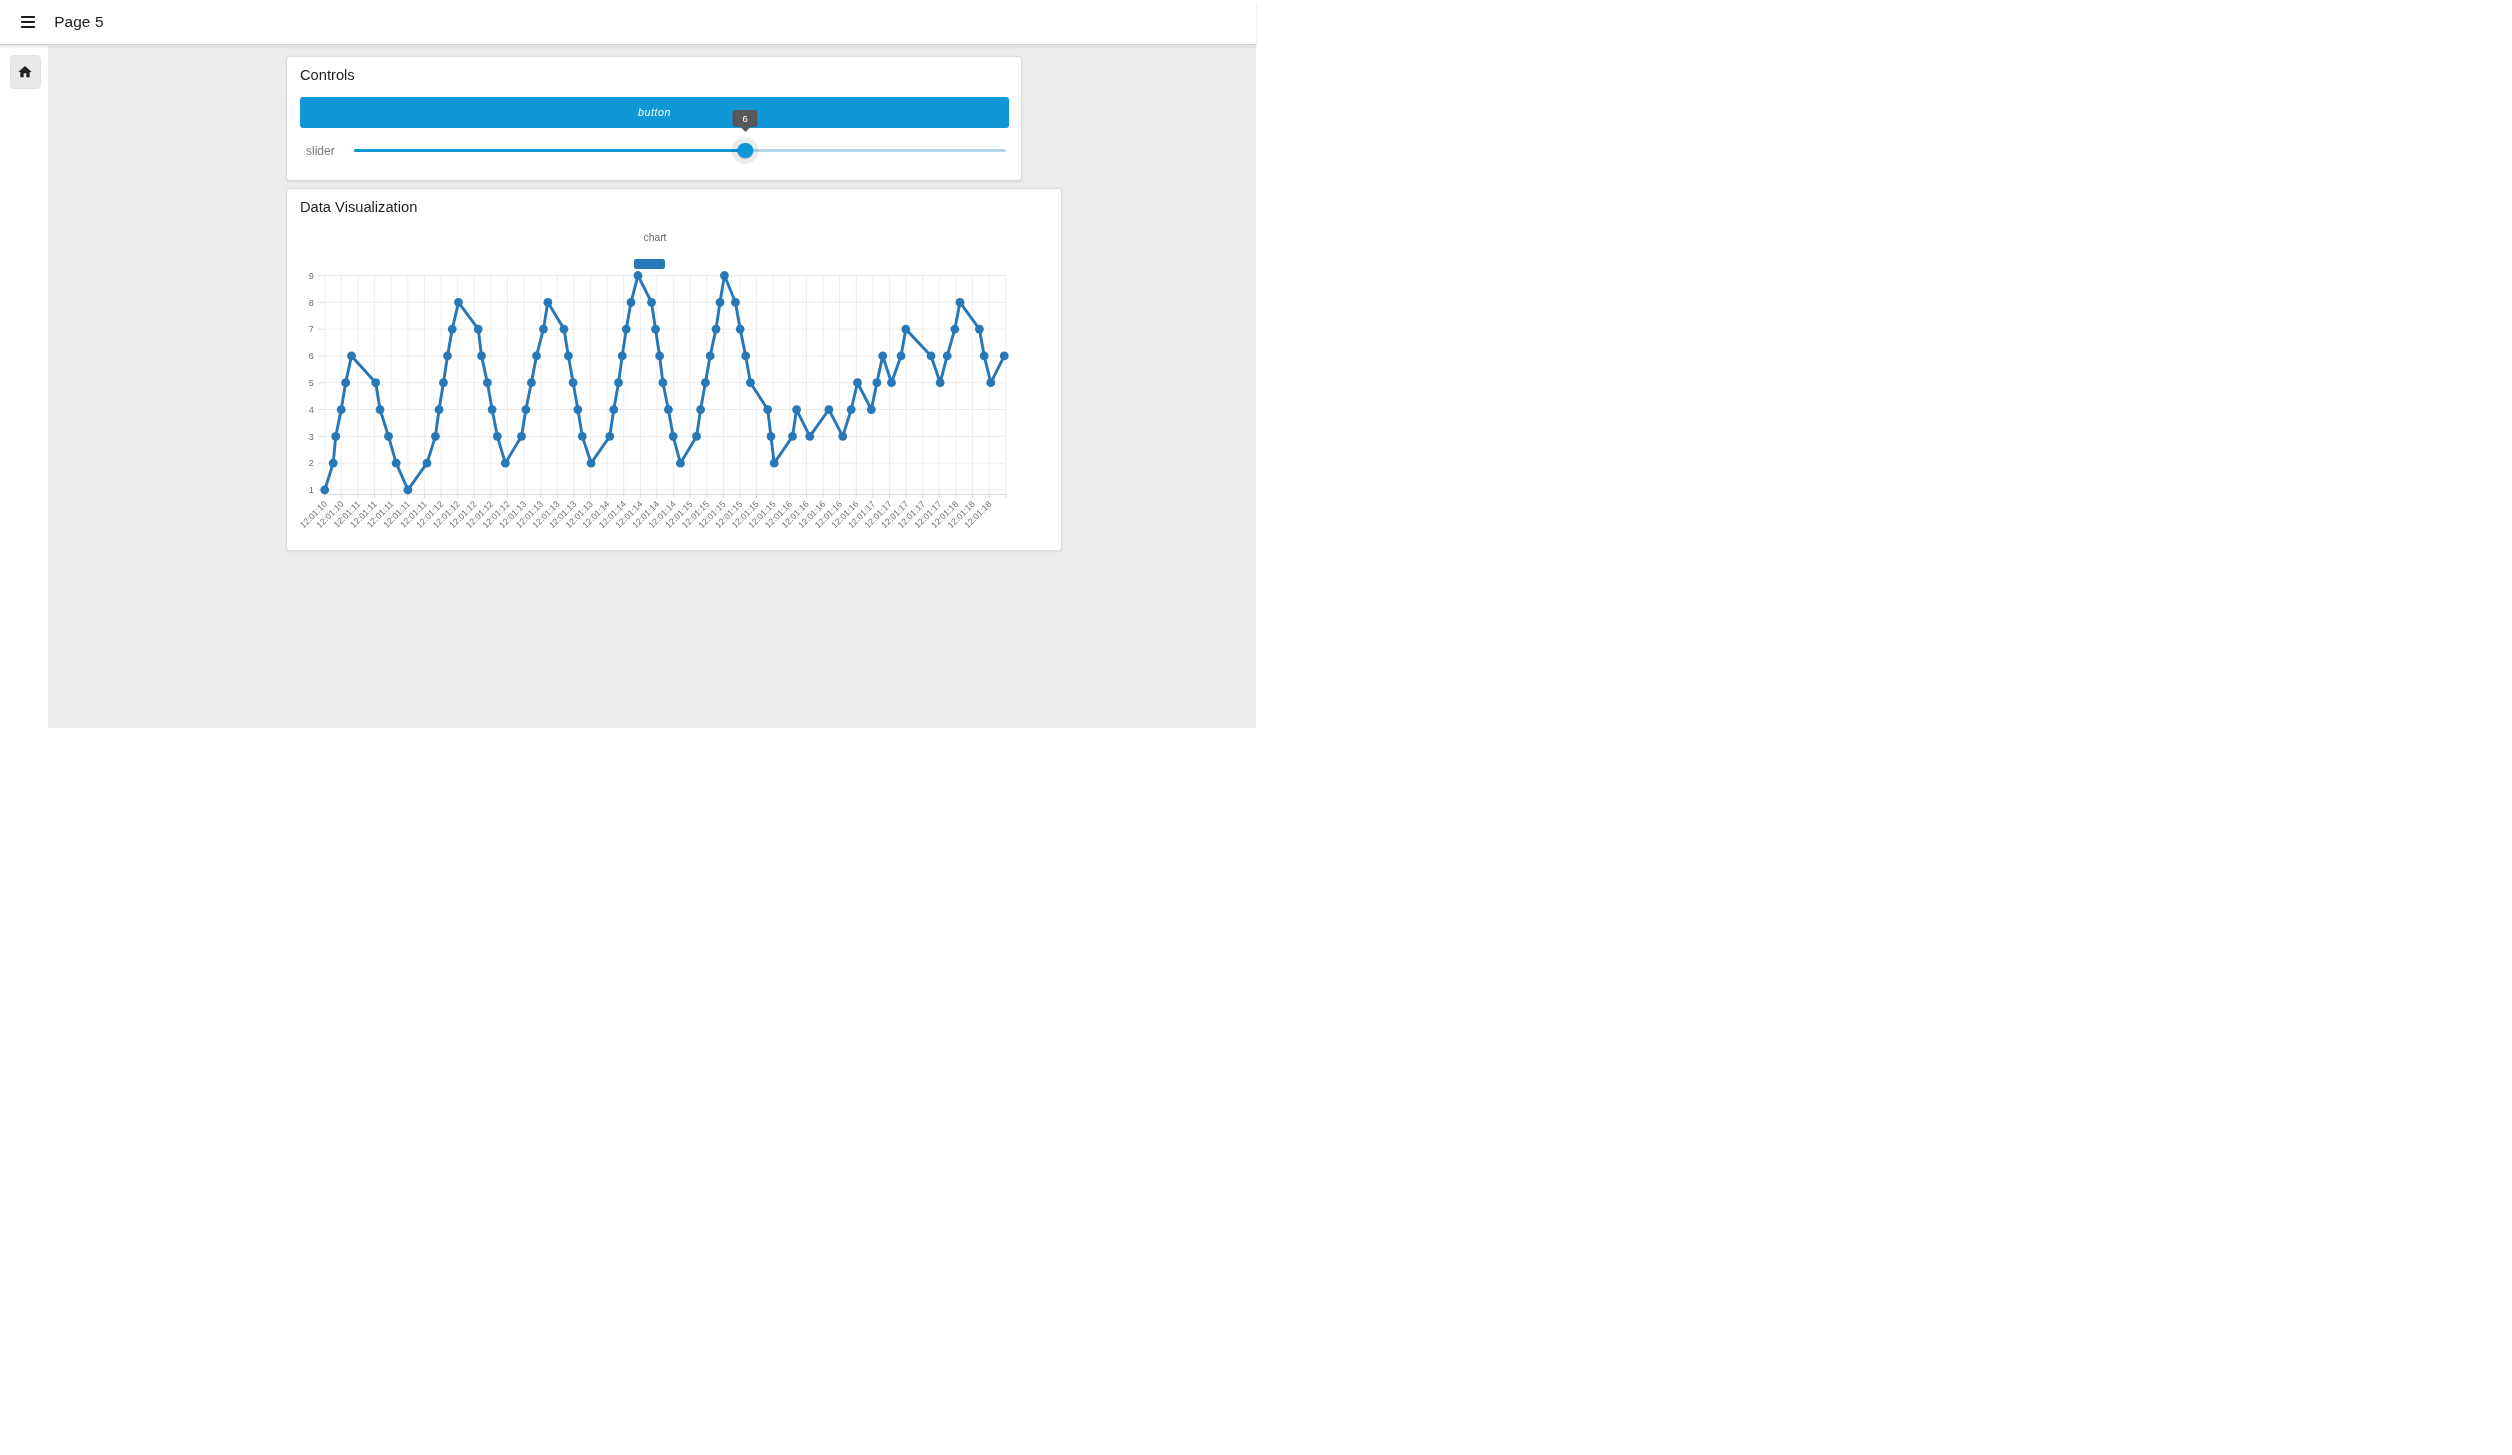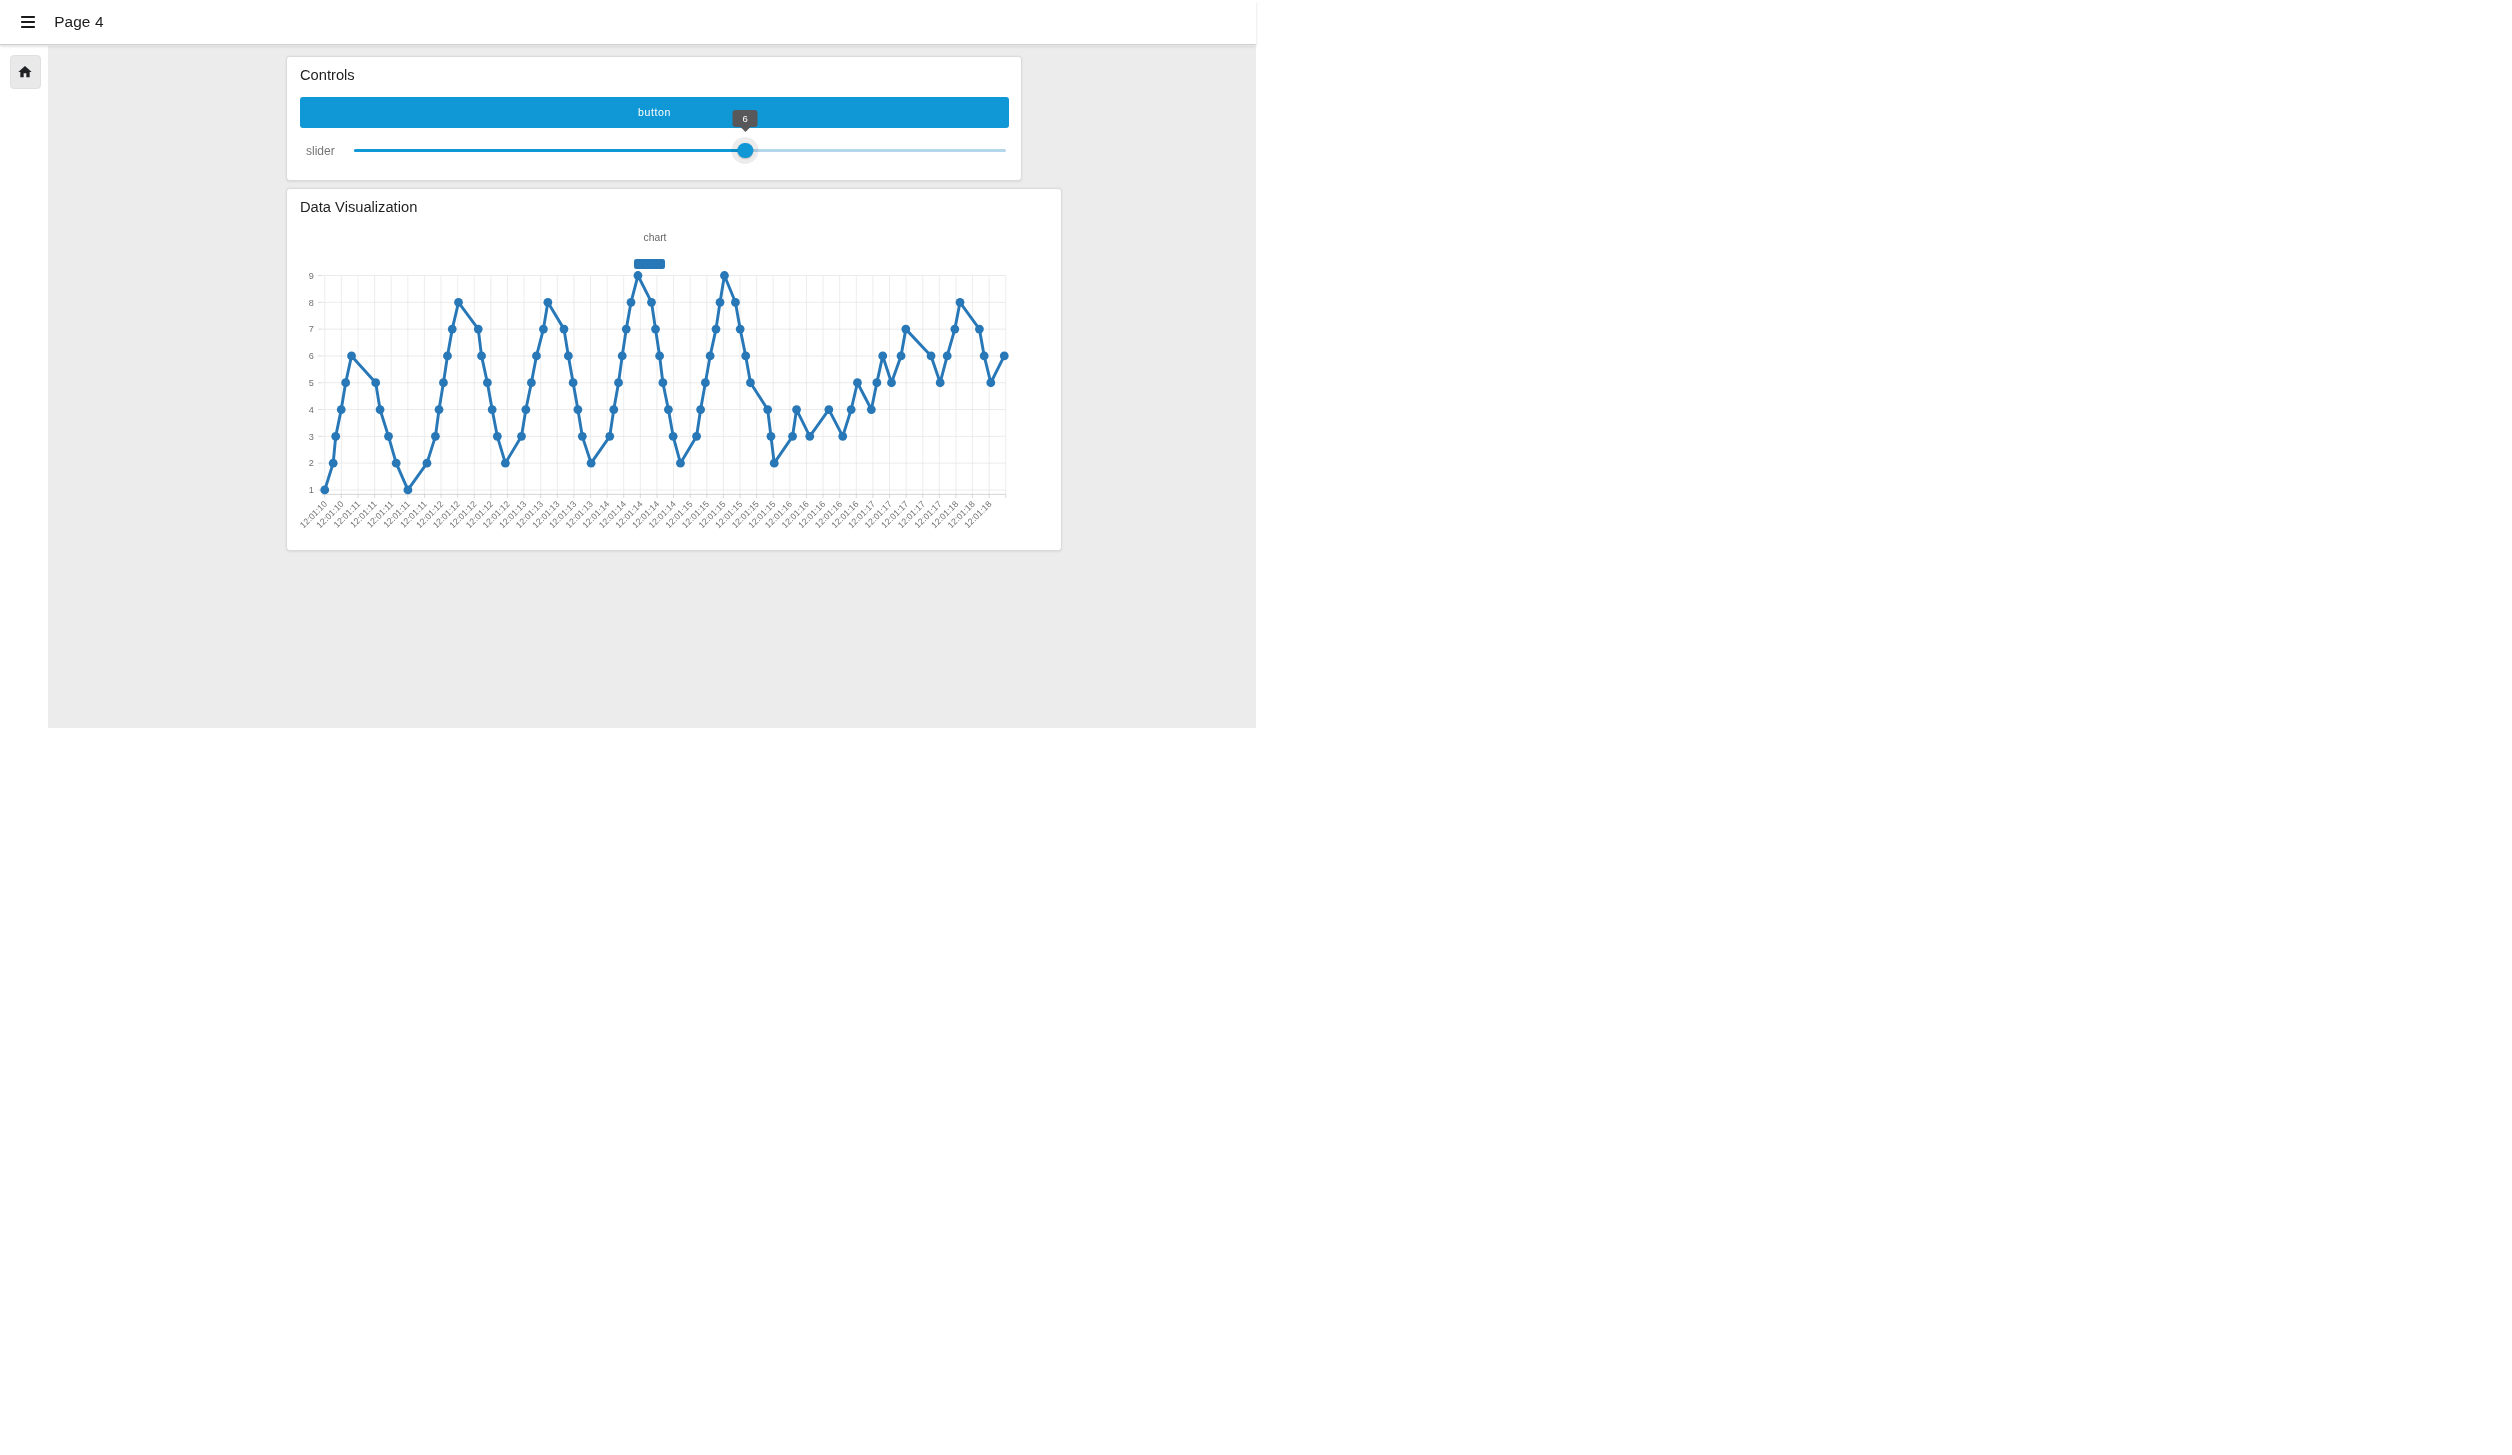--- a/index.html
+++ b/index.html
@@ -88,36 +88,36 @@
 </style>
 </head>
 <body>
 
 <div class="topbar">
   <div class="hamburger">
     <span></span>
       <span></span>
       <span></span>
   </div>
-  <div class="topbar-title">Page 4</div>
+  <div class="topbar-title">Page 5</div>
 </div>
 
 <div class="sidebar">
   <div class="home-btn">
     <svg width="16" height="16" viewBox="0 0 24 24">
       <path d="M10 20v-6h4v6h5v-8h3L12 3 2 12h3v8z" fill="#202124"></path>
     </svg>
   </div>
 </div>
 
 <div class="content">
 
   <div class="card" id="card-controls">
     <div class="card-title">Controls</div>
-    <button class="big-button" style="background: rgb(15, 152, 213);">button</button>
+    <button class="big-button" style="background: rgb(15, 152, 213); font-style: italic;">button</button>
     <div class="slider-row">
       <div class="slider-label">slider</div>
       <div class="slider-track" id="slider-track" style="background: rgb(181, 215, 236);">
         <div class="slider-fill" id="slider-fill" style="background: rgb(15, 152, 213); width: 60%;"></div>
         <div class="slider-halo" id="slider-halo" style="left: 60%;"></div>
         <div class="slider-thumb" id="slider-thumb" style="left: 60%; background: rgb(15, 152, 213);"></div>
         <div class="slider-tooltip" id="slider-tooltip" style="left: 60%; background: rgb(88, 88, 90);">6</div>
       </div>
     </div>
   </div>

